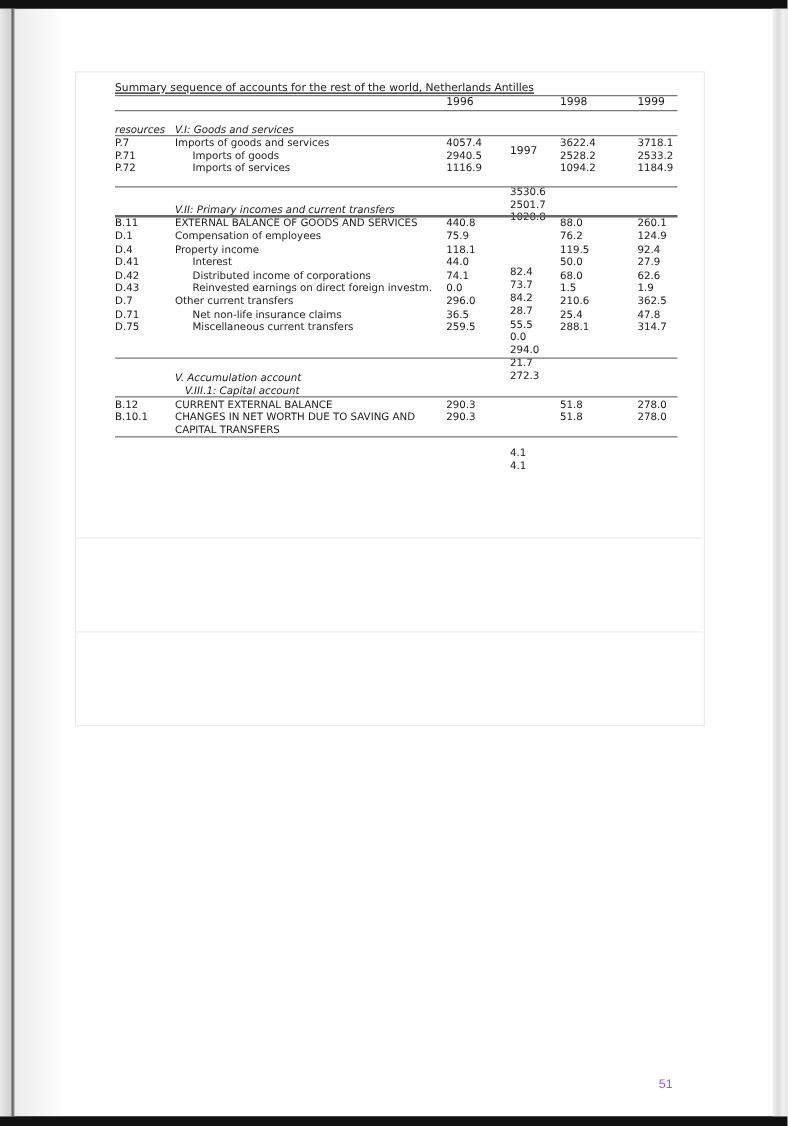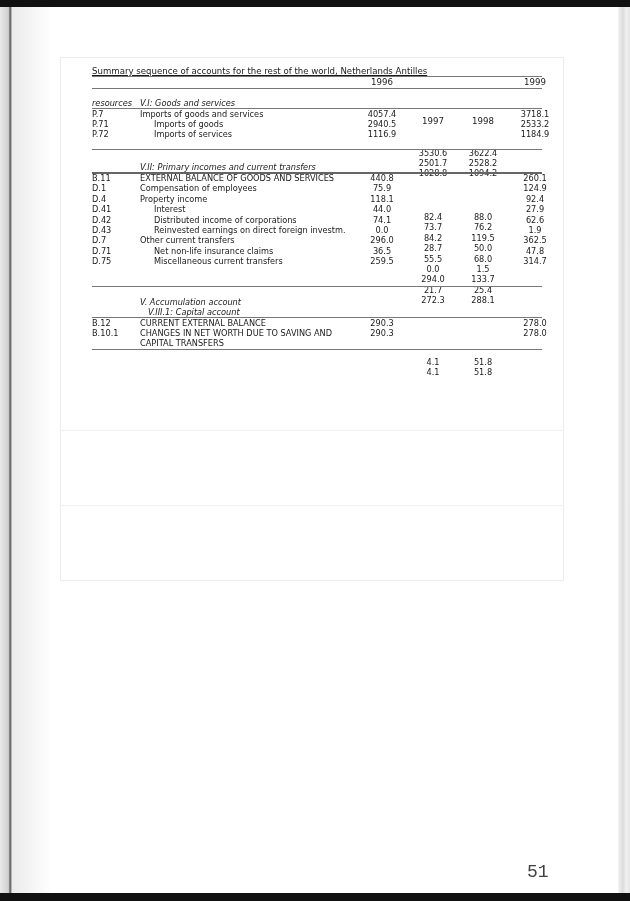--- a/index.html
+++ b/index.html
@@ -23,25 +23,25 @@
 
     .table-area { position: absolute; left: 92px; top: 66px; width: 450px; font-size: 8.2px; }
     .title { position: absolute; left: 0; top: 0; font-size: 8.6px; text-decoration: underline; white-space: nowrap; }
     .hr { position: absolute; left: 0; width: 450px; height: 1px; background: #777; }
     .hr.thick { height: 1.5px; background: #666; }
     .row { position: absolute; left: 0; width: 450px; height: 10px; line-height: 10px; white-space: nowrap; }
     .code { position: absolute; left: 0; }
     .label { position: absolute; left: 48px; }
     .label.indent { left: 56px; }
     .label.indent2 { left: 62px; }
-    .num { position: absolute; text-align: center; width: 50px; }
-    .c0 { left: 265px; } .c1 { left: 316px; margin-top: 39px; } .c2 { left: 366px; margin-top: 39px; } .c3 { left: 398px; margin-left: 20px; }
+    .num { position: absolute; text-align: left; width: 50px; }
+    .c0 { left: 265px; } .c1 { left: 316px; margin-top: 39px; } .c2 { left: 356px; } .c3 { left: 398px; margin-left: 20px; }
     .hdr { font-size: 8.6px; }
     .ital { font-style: italic; }
-    .page-number { position: absolute; left: 527px; top: 862px; font-family: Liberation Mono, monospace; font-size: 18px; color: #404040; }
+    .page-number { position: absolute; left: 527px; top: 862px; font-family: Liberation Sans, sans-serif; font-size: 10px; color: #8b5cf6; }
   </style>
 </head>
 <body>
 
 <div class="topbar"></div>
 <div class="bottombar"></div>
 <div class="leftgutter"></div>
 <div class="leftshade"></div>
 <div class="rightedge"></div>
 <div class="ghostframe"></div>
@@ -142,21 +142,21 @@
     <span class="num c0">0.0</span>
     <span class="num c1">0.0</span>
     <span class="num c2">1.5</span>
     <span class="num c3">1.9</span>
   </div>
   <div class="row" style="top:169.4px">
     <span class="code">D.7</span>
     <span class="label">Other current transfers</span>
     <span class="num c0">296.0</span>
     <span class="num c1">294.0</span>
-    <span class="num c2">133.7</span>
+    <span class="num c2">210.6</span>
     <span class="num c3">362.5</span>
   </div>
   <div class="row" style="top:179.8px">
     <span class="code">D.71</span>
     <span class="label indent2">Net non-life insurance claims</span>
     <span class="num c0">36.5</span>
     <span class="num c1">21.7</span>
     <span class="num c2">25.4</span>
     <span class="num c3">47.8</span>
   </div>

